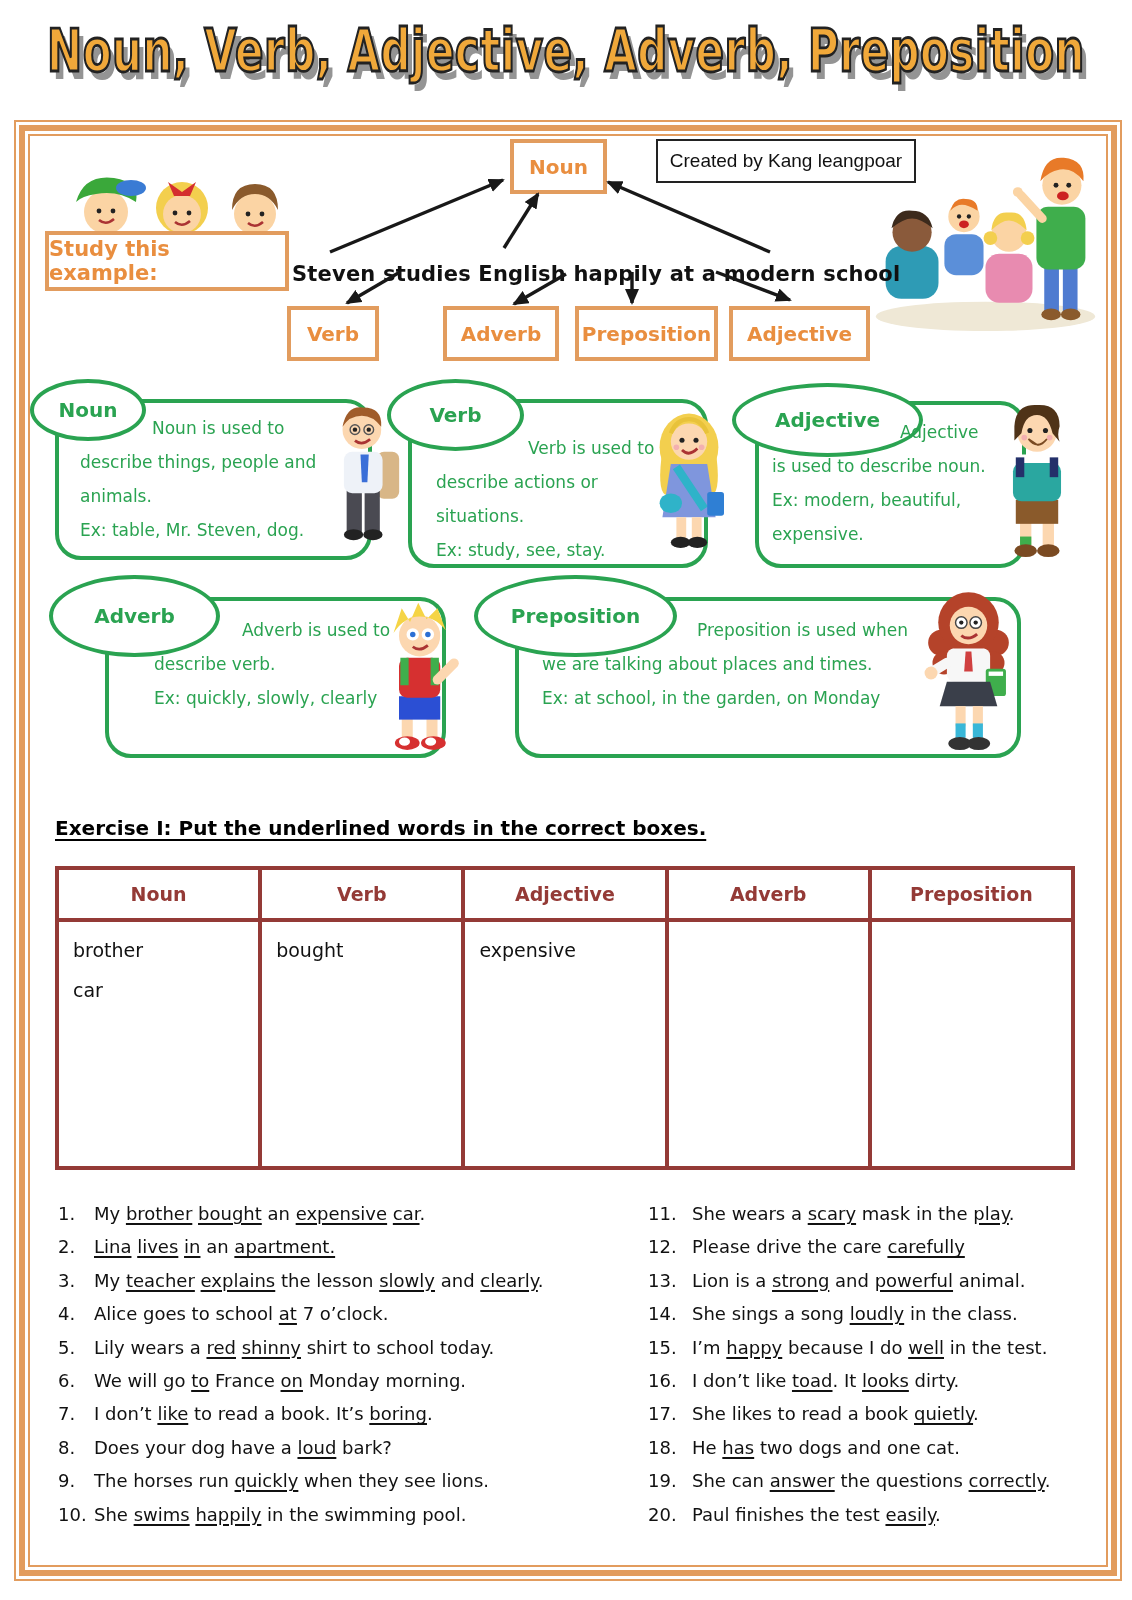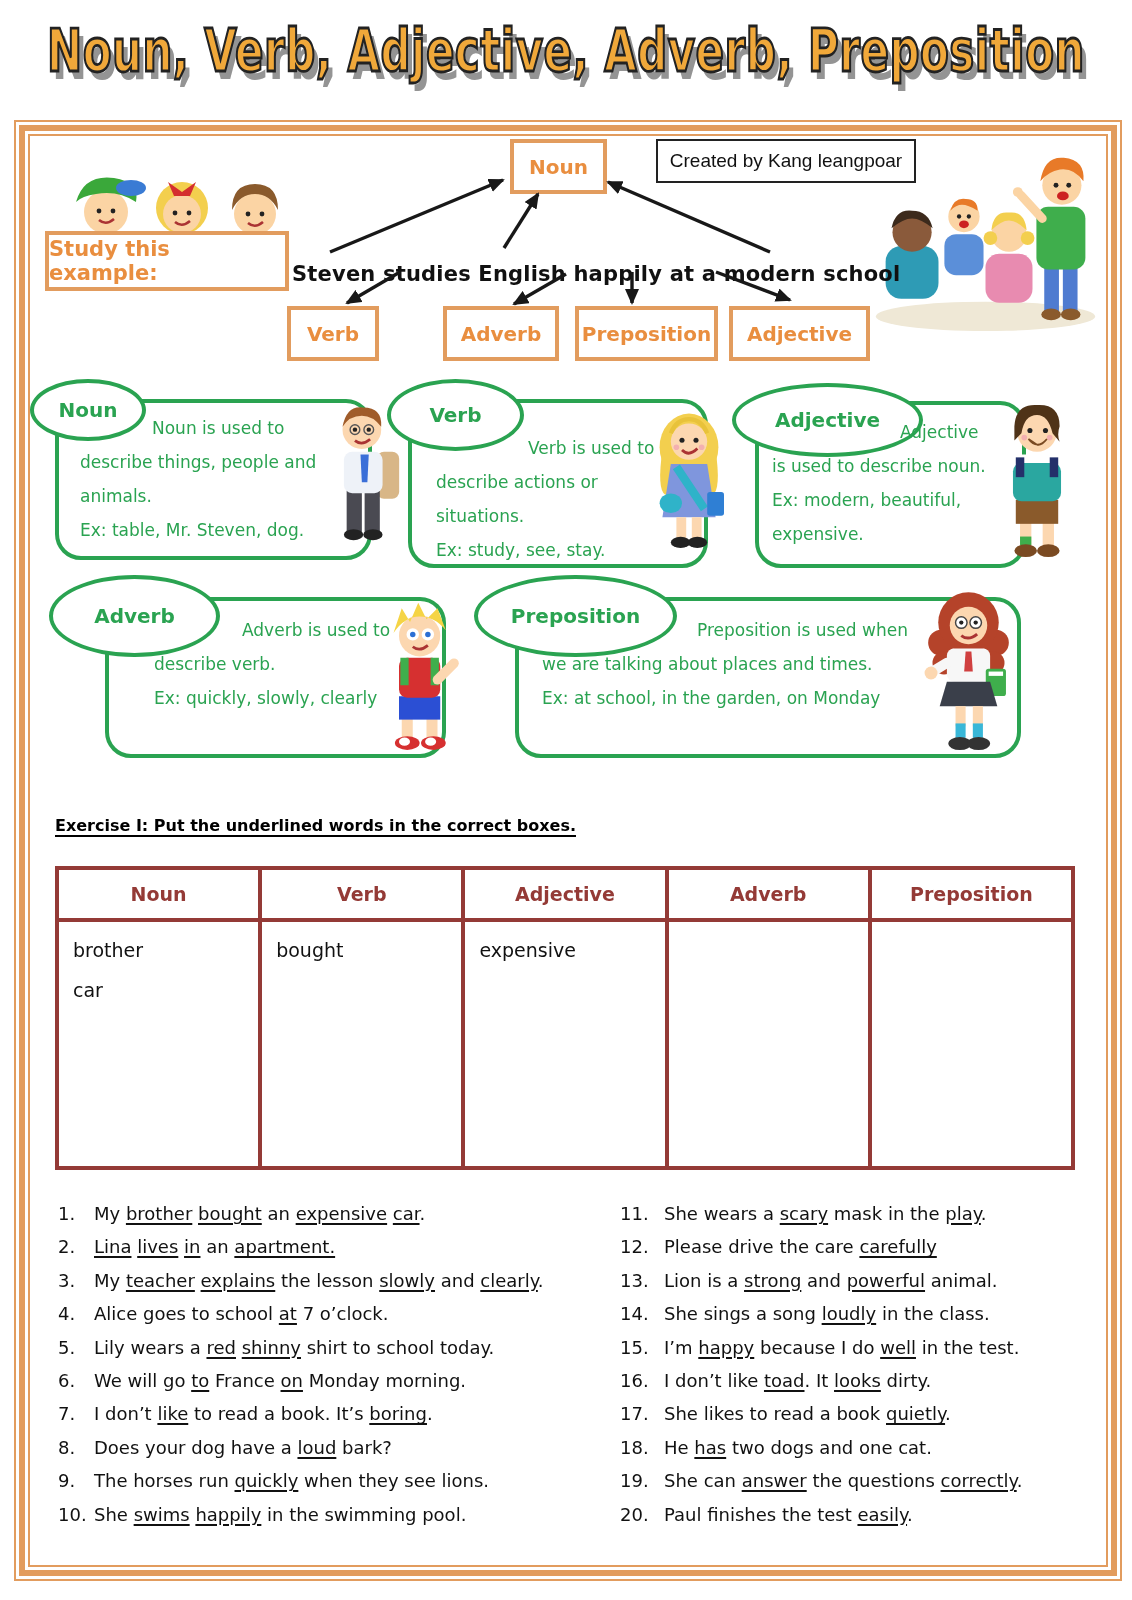--- a/index.html
+++ b/index.html
@@ -44,32 +44,32 @@
   .glines{position:absolute;color:var(--c-green,#2aa351);font-size:17px;line-height:34px;z-index:2;white-space:nowrap;}
   #lines-noun{left:80px;top:411px;}   #lines-noun>div:first-child{text-indent:72px;}
   #lines-verb{left:436px;top:411px;margin-top:20px;}  #lines-verb>div:first-child{text-indent:92px;}
   #lines-adj{left:772px;top:415px;}   #lines-adj>div:first-child{text-indent:128px;}
   #lines-adv{left:130px;top:613px;margin-left:24px;}   #lines-adv>div:first-child{text-indent:88px;}
   #lines-prep{left:542px;top:613px;}  #lines-prep>div:first-child{text-indent:155px;}
 
   .kid{position:absolute;z-index:3;}
 
   
-  .exheading{position:absolute;left:55px;top:816px;font-size:16px;font-weight:bold;color:#000;
+  .exheading{position:absolute;left:55px;top:816px;font-size:20px;font-weight:bold;color:#000;
         text-decoration:underline;text-decoration-thickness:2px;text-underline-offset:4px;}
   table.wordtable{position:absolute;left:55px;top:866px;width:1020px;border-collapse:collapse;
         table-layout:fixed;z-index:2;}
   table.wordtable th{border:4px solid var(--c-maroon,#943a36);height:46px;
         color:var(--c-maroon,#943a36);font-size:19px;font-weight:600;text-align:center;background:#fff;}
   table.wordtable td{border:4px solid var(--c-maroon,#943a36);height:228px;vertical-align:top;
         padding:8px 14px;font-size:19px;color:#111;line-height:40px;background:#fff;}
 
   .xcol{position:absolute;top:1202px;z-index:2;}
   #col-left{left:58px;width:575px;}
-  #col-right{left:620px;width:480px;}
+  #col-right{left:648px;width:480px;}
   .xitem{height:33.4px;display:flex;align-items:flex-start;font-size:18px;line-height:24px;
          color:#111;white-space:nowrap;}
   .xitem .num{flex:0 0 36px;}
   #col-right .xitem .num{flex:0 0 44px;}
   .xitem u{text-decoration-thickness:2px;text-underline-offset:3px;}
 </style>
 </head>
 <body>
 
 <div class="page">

